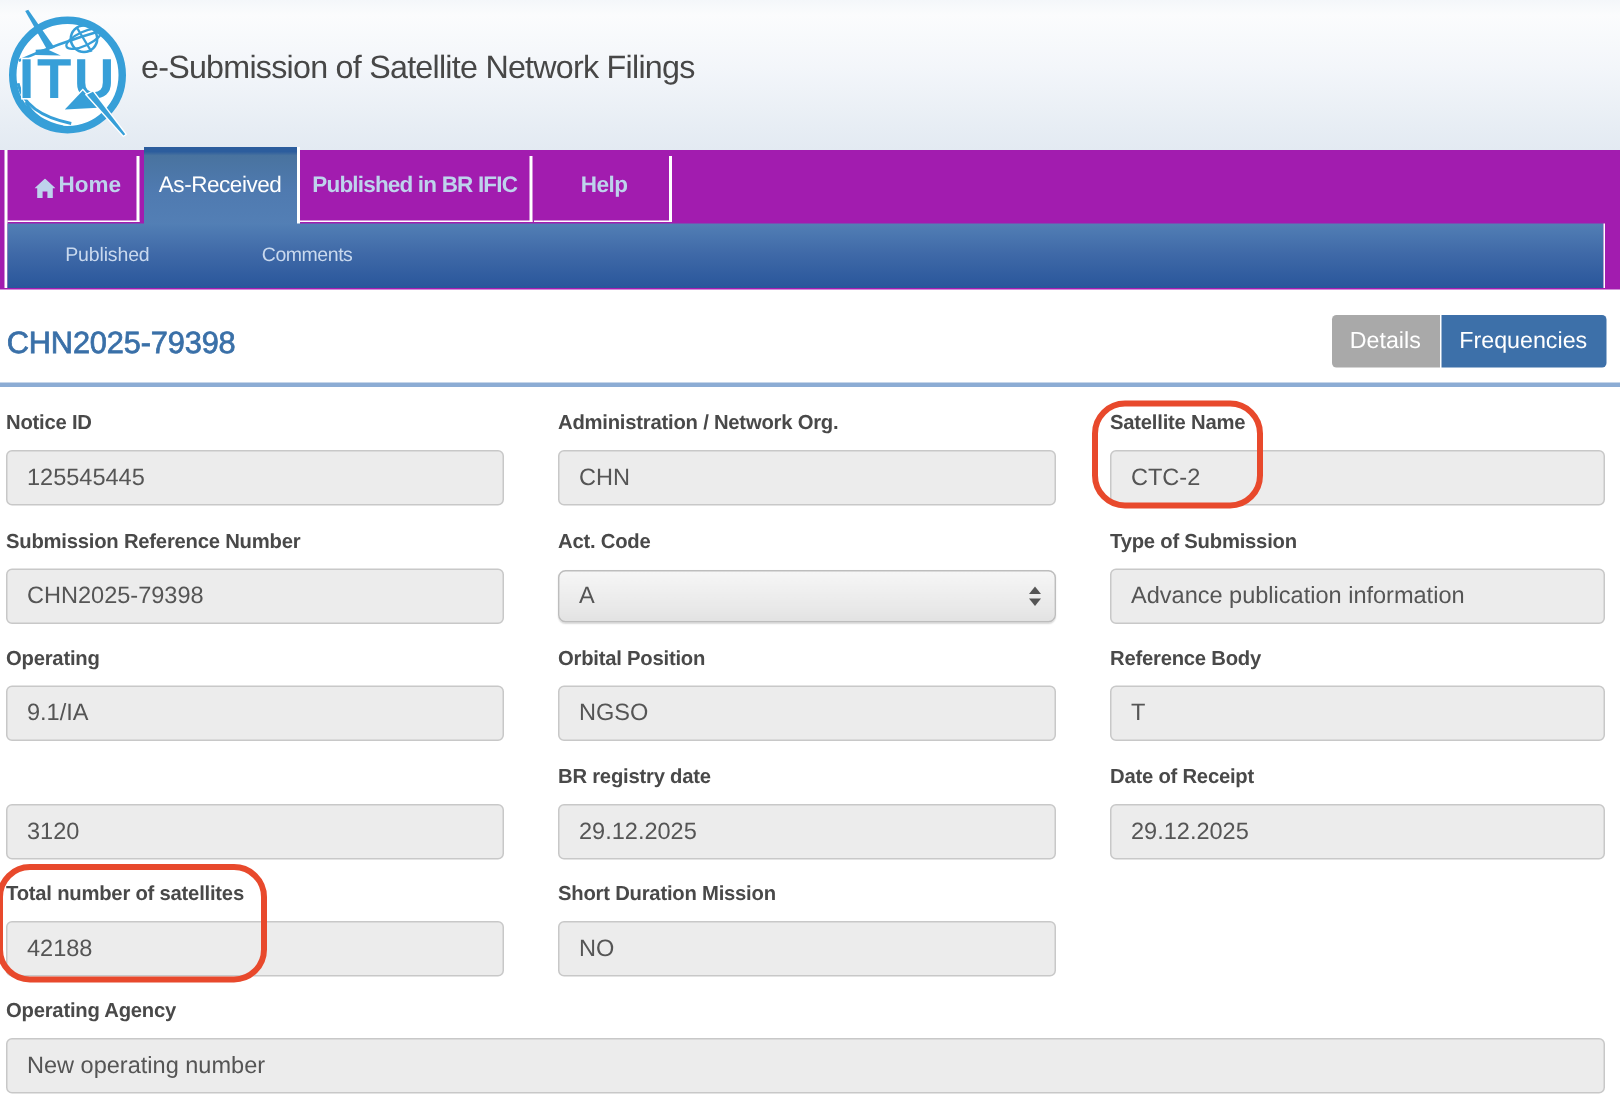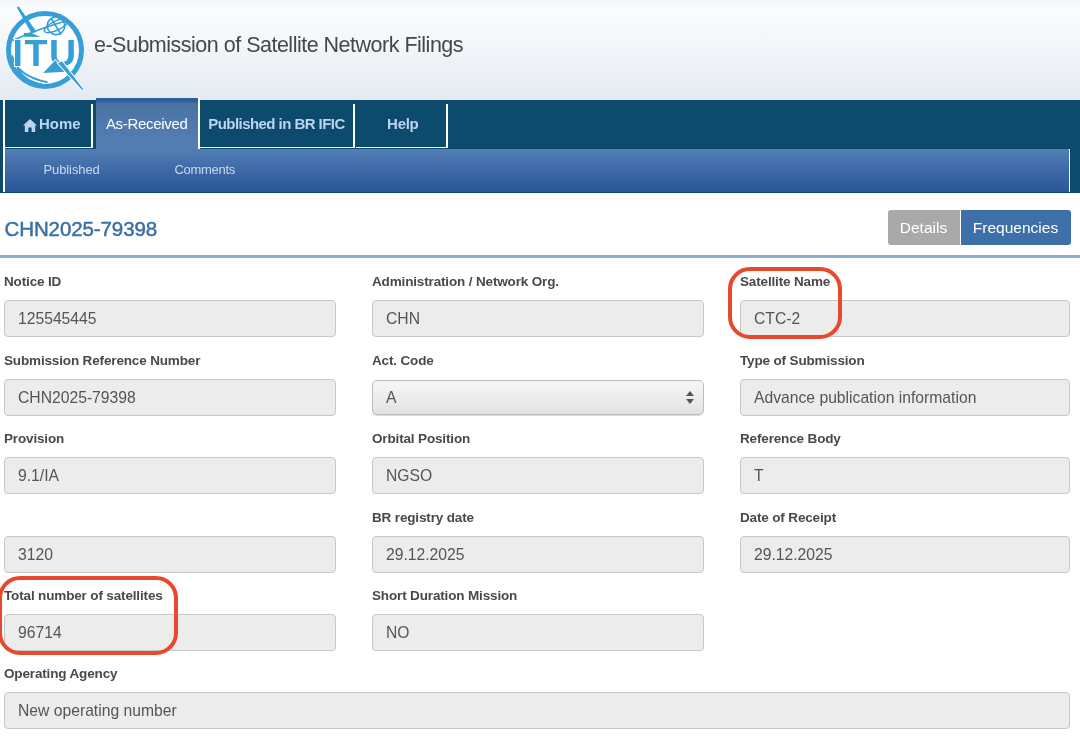--- a/index.html
+++ b/index.html
@@ -7,21 +7,21 @@
   font-family:"Liberation Sans", sans-serif; }
 #page { position:relative; width:1080px; height:737px;padding-left:48px; }
 .abs { position:absolute; }
 
 
 #header { left:0; top:0; width:1080px; height:100px;
   background:linear-gradient(180deg,#f4f7fa 0%,#fbfcfd 10%,#f3f6fa 45%,#e7edf4 85%,#e3eaf2 100%); }
 #title { left:94px; top:33px; font-size:21.5px; color:#474747; letter-spacing:-0.5px; }
 
 
-#nav { left:0; top:100px; width:1080px; height:93px; background:#0c4a6e; }
+#nav { left:0; top:100px; width:1080px; height:93px; background:#a21caf; }
 #nav .wline-l { position:absolute; left:3px; top:0; width:1.5px; height:91.5px; background:#fff; }
 #nav .tabs { position:absolute; left:0; top:3.5px; width:1080px; height:44px; }
 .tab { position:absolute; top:0; height:44px; color:#bed3ec; font-weight:bold; font-size:15px;
   text-align:center; line-height:40px; border-right:2px solid #fff; border-bottom:1.5px solid #fff; }
 #tab-home { left:4.5px; width:88px; }
 #tab-pub  { left:200px; width:155px; letter-spacing:-0.55px; }
 #tab-help { left:356px; width:91.5px; letter-spacing:-0.3px; text-indent:4px;text-align:center; }
 #tab-active { position:absolute; left:96px; top:-6px; width:103.5px; height:52px;
   border-right:2px solid #fff; color:#fff; font-weight:normal; font-size:15px; text-align:center;
   line-height:52px; letter-spacing:-0.3px;
@@ -116,35 +116,35 @@
   <div class="lbl c3" style="top:274px">Satellite Name</div>
   <div class="fld c3" style="top:300px">CTC-2</div>
 
   <div class="lbl c1" style="top:352.5px">Submission Reference Number</div>
   <div class="fld c1" style="top:378.5px">CHN2025-79398</div>
   <div class="lbl c2" style="top:352.5px">Act. Code</div>
   <div class="fld sel c2" style="top:379.5px;height:35.5px;line-height:33px">A<span class="selarrow"></span></div>
   <div class="lbl c3" style="top:352.5px">Type of Submission</div>
   <div class="fld c3" style="top:378.5px">Advance publication information</div>
 
-  <div class="lbl c1" style="top:431px">Provision</div>
+  <div class="lbl c1" style="top:431px">Operating</div>
   <div class="fld c1" style="top:457px">9.1/IA</div>
   <div class="lbl c2" style="top:431px">Orbital Position</div>
   <div class="fld c2" style="top:457px">NGSO</div>
   <div class="lbl c3" style="top:431px">Reference Body</div>
   <div class="fld c3" style="top:457px">T</div>
 
   <div class="fld c1" style="top:535.5px">3120</div>
   <div class="lbl c2" style="top:509.5px">BR registry date</div>
   <div class="fld c2" style="top:535.5px">29.12.2025</div>
   <div class="lbl c3" style="top:509.5px">Date of Receipt</div>
   <div class="fld c3" style="top:535.5px">29.12.2025</div>
 
   <div class="lbl c1" style="top:587.8px">Total number of satellites</div>
-  <div class="fld c1" style="top:613.8px">96714</div>
+  <div class="fld c1" style="top:613.8px">42188</div>
   <div class="lbl c2" style="top:587.8px">Short Duration Mission</div>
   <div class="fld c2" style="top:613.8px">NO</div>
 
   <div class="lbl" style="left:4px;top:666px">Operating Agency</div>
   <div class="fld" style="left:4px;top:692px;width:1066px">New operating number</div>
 
   <div class="redbox" style="left:728px;top:267px;width:114px;height:72px"></div>
   <div class="redbox" style="left:-2px;top:576px;width:180px;height:79px"></div>
 </div>
 

